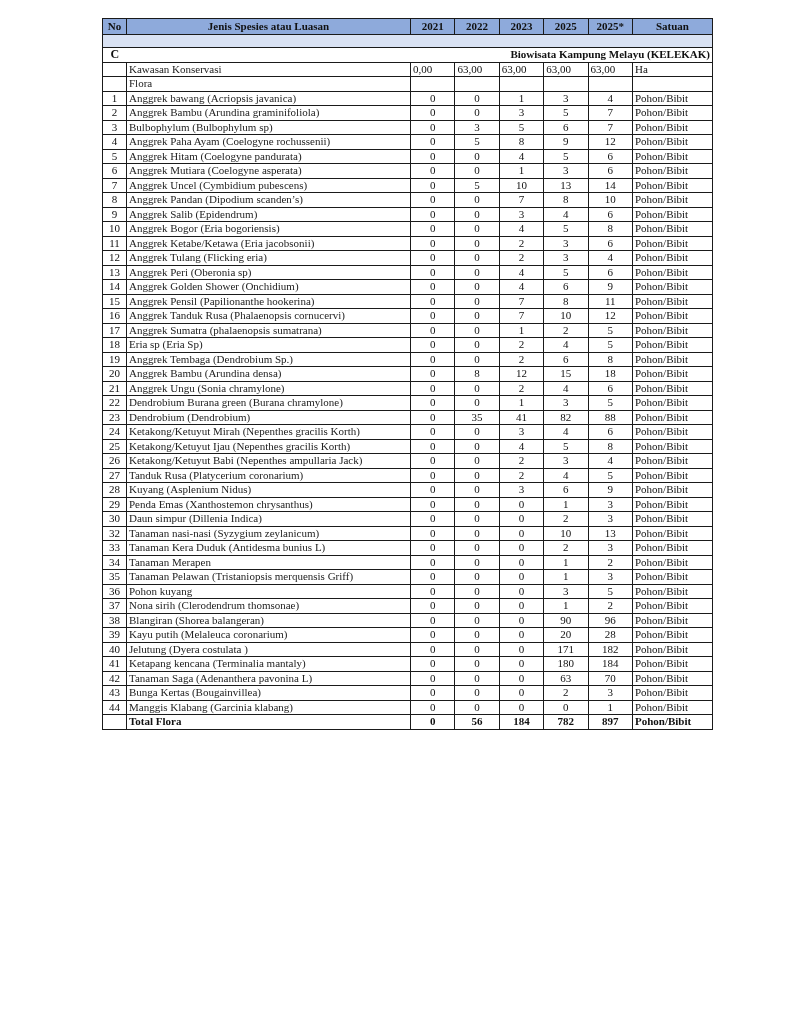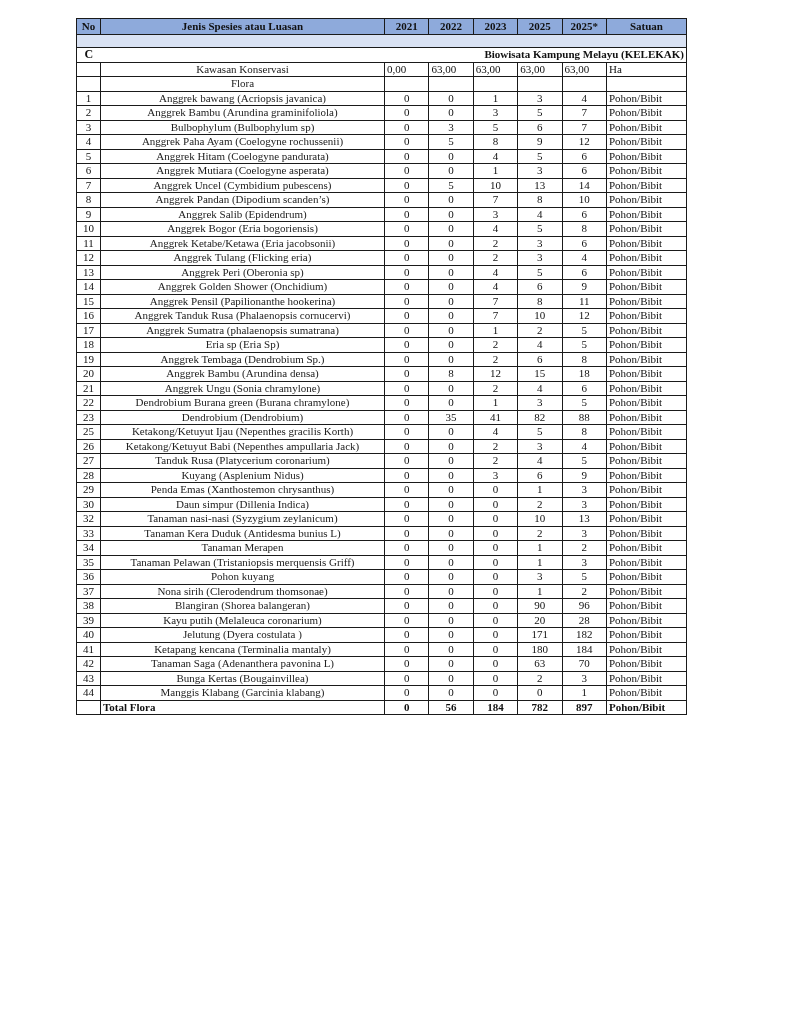--- a/index.html
+++ b/index.html
@@ -1,30 +1,30 @@
 <!DOCTYPE html>
 <html><head>
 <meta charset="utf-8">
 <style>
   html, body { margin:0; padding:0; background:#ffffff; }
   body { width:791px; height:1024px; position:relative; font-family:"Liberation Serif", serif; color:#111; }
-  table.flora { position:absolute; left:76px; top:18px; border-collapse:collapse; table-layout:fixed; width:610px; font-size:11px; }
+  table.flora { position:absolute; left:102px; top:18px; border-collapse:collapse; table-layout:fixed; width:610px; font-size:11px; }
   table.flora td, table.flora th { border:1px solid #1a1a1a; padding:0 2px; height:13.5px; line-height:13px; white-space:nowrap; overflow:hidden; }
   col.c-no { width:24px; } col.c-name { width:284px; } col.c-yr { width:44.4px; } col.c-unit { width:80px; }
   tr.hdr th { background:#8eaadb; font-weight:bold; text-align:center; height:15px; }
   tr.spacer td { background:#d9e2f3; height:12px; border-left:1px solid #1a1a1a; border-right:1px solid #1a1a1a; }
   tr.section td { font-weight:bold; border-left:none; border-right:none;text-align:right; }
   tr.section td.no { text-align:center; border-left:1px solid #1a1a1a; font-size:12px; }
   tr.section td.last { border-right:1px solid #1a1a1a; }
   td.num { text-align:center; }
   td.dec { text-align:left; }
   td.no { text-align:center; }
   tr.total td { font-weight:bold; }
   tr.total td.unit { font-weight:bold; }
-  td.name { color:#222;text-align:center; }
+  td.name { color:#222; }
 </style>
 </head>
 <body>
 
 <table class="flora">
   <colgroup>
     <col class="c-no">
       <col class="c-name">
     <col class="c-yr">
       <col class="c-yr">
@@ -297,20 +297,30 @@
         <td class="no">23</td>
         <td class="name">Dendrobium (Dendrobium)</td>
         <td class="num">0</td>
         <td class="num">35</td>
         <td class="num">41</td>
         <td class="num">82</td>
         <td class="num">88</td>
         <td>Pohon/Bibit</td>
       </tr>
       <tr>
+        <td class="no">24</td>
+        <td class="name">Ketakong/Ketuyut Mirah (Nepenthes gracilis Korth)</td>
+        <td class="num">0</td>
+        <td class="num">0</td>
+        <td class="num">3</td>
+        <td class="num">4</td>
+        <td class="num">6</td>
+        <td>Pohon/Bibit</td>
+      </tr>
+      <tr>
         <td class="no">25</td>
         <td class="name">Ketakong/Ketuyut Ijau (Nepenthes gracilis Korth)</td>
         <td class="num">0</td>
         <td class="num">0</td>
         <td class="num">4</td>
         <td class="num">5</td>
         <td class="num">8</td>
         <td>Pohon/Bibit</td>
       </tr>
       <tr>

